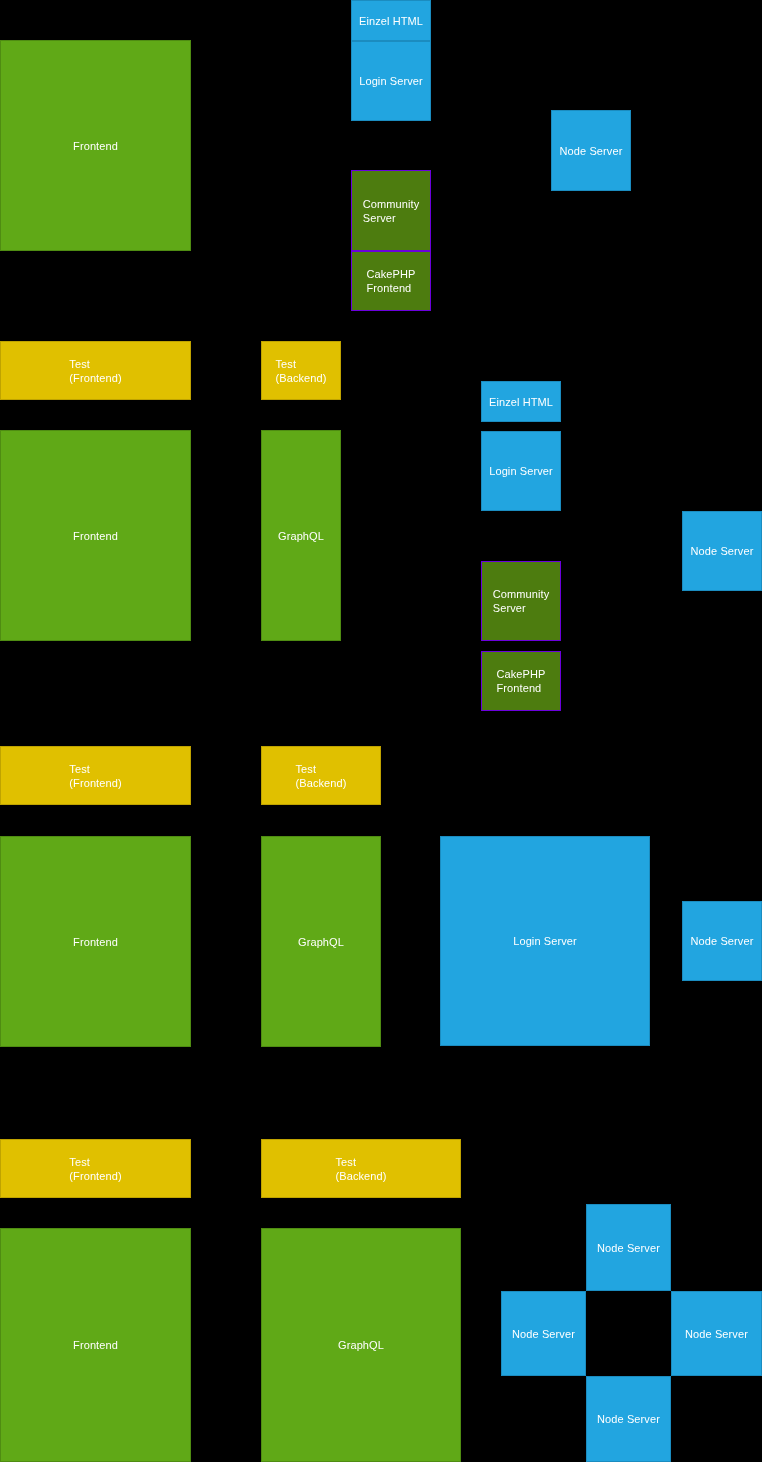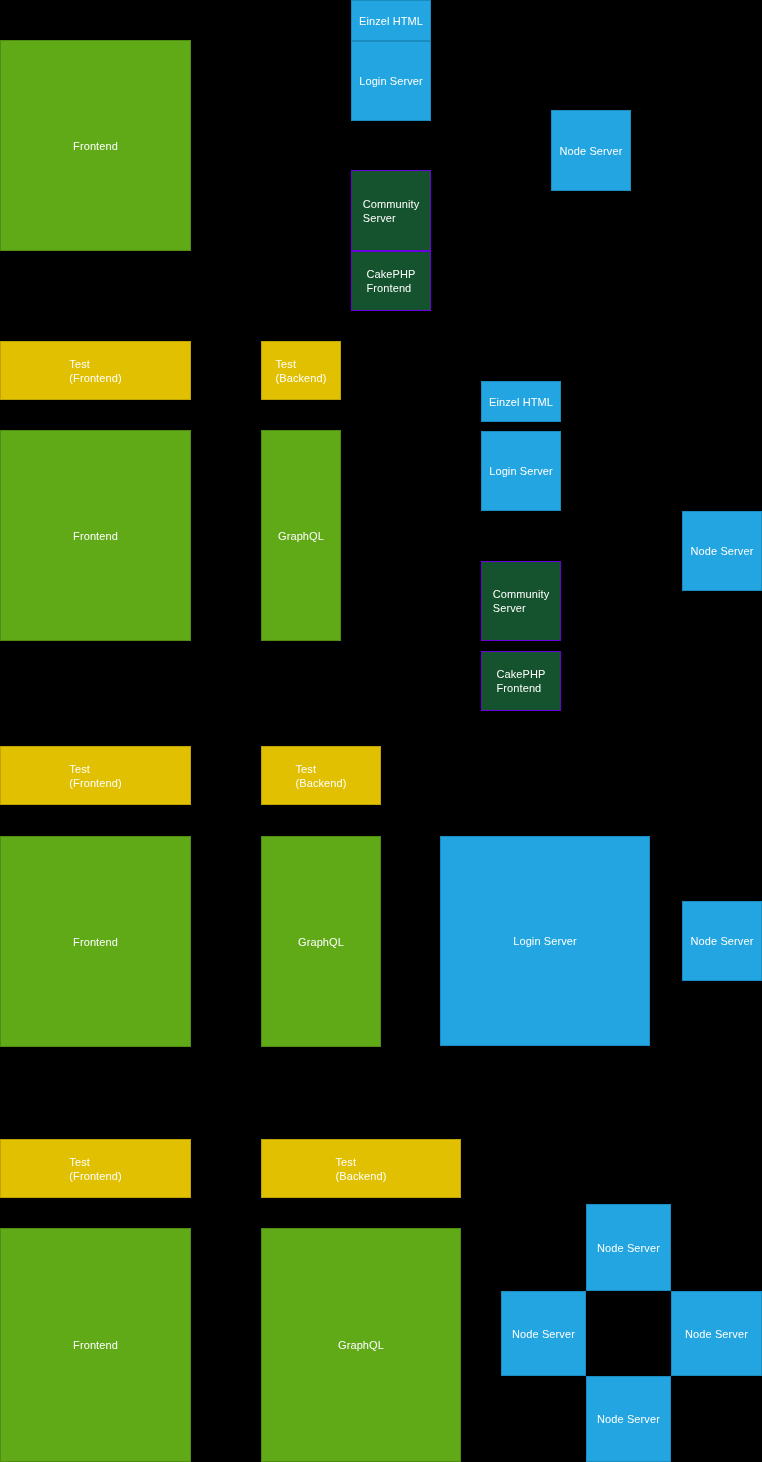--- a/index.html
+++ b/index.html
@@ -39,21 +39,21 @@
   .block.yellow {
     background: #e0c000;
     border: 1px solid #bfa300;
     color: #ffffff;
   }
   .block.blue {
     background: #22a5e0;
     border: 1px solid #1b8cc0;
   }
   .block.purple {
-    background: #14532d;
+    background: #4d7c0f;
     border: 1px solid #6a00dd;
   }
   .label {
     display: block;
     white-space: pre-line;
     pointer-events: none;
   }
 </style>
 </head>
 <body>

